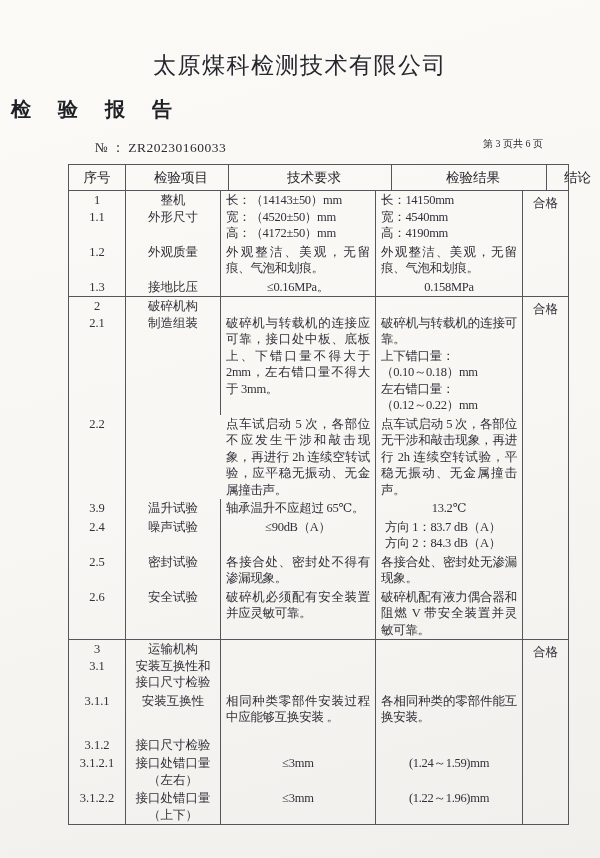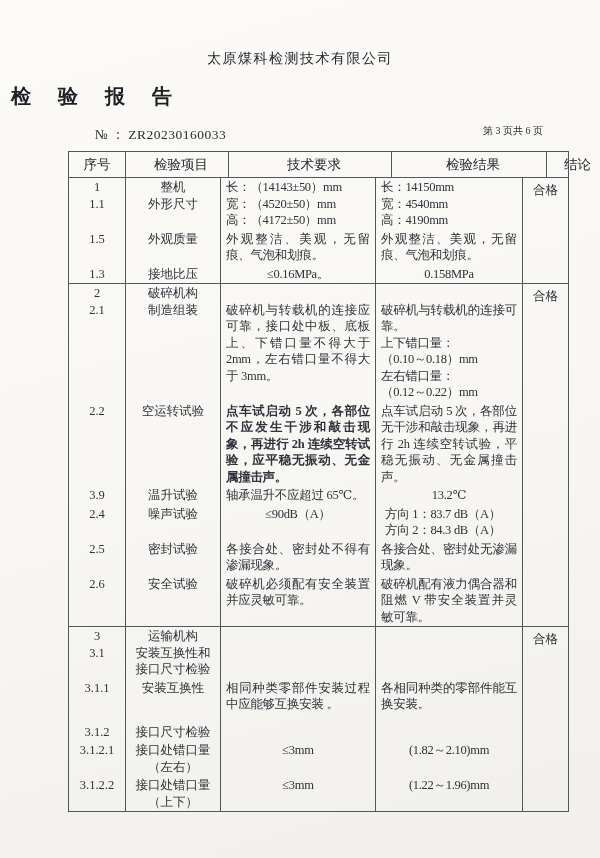--- a/index.html
+++ b/index.html
@@ -10,21 +10,21 @@
     margin:0;
     background:linear-gradient(165deg,#fbfaf7 0%,#f8f7f3 50%,#f0efeb 100%);
     font-family:"Liberation Serif","DejaVu Serif",serif;
     color:#30313a;
     overflow:hidden;
     box-sizing:border-box;
   }
   .company {
     padding-top:50px;
     text-align:center;
-    font-size:14px;
+    font-size:23px;
     letter-spacing:1.5px;
     color:#26272e;
   }
   .report-title {
     margin-top:15px;
     text-align:left;
     font-size:20px;
     font-weight:bold;
     letter-spacing:11px;
     text-indent:11px;
@@ -118,21 +118,21 @@
             <div class="ln">长：（14143±50）mm</div>
             <div class="ln">宽：（4520±50）mm</div>
             <div class="ln">高：（4172±50）mm</div>
           </div>
           <div class="cell res-cell" style="grid-area: 1 / 4;">
             <div class="ln">长：14150mm</div>
             <div class="ln">宽：4540mm</div>
             <div class="ln">高：4190mm</div>
           </div>
           <div class="cell no-cell" style="grid-area: 2 / 1;">
-            <div class="ln">1.5</div>
+            <div class="ln">1.2</div>
           </div>
           <div class="cell item-cell" style="grid-area: 2 / 2;">
             <div class="ln">外观质量</div>
           </div>
           <div class="cell req-cell" style="grid-area: 2 / 3;">
             <div class="ln">外观整洁、美观，无留痕、气泡和划痕。</div>
           </div>
           <div class="cell res-cell" style="grid-area: 2 / 4;">
             <div class="ln">外观整洁、美观，无留痕、气泡和划痕。</div>
           </div>
@@ -167,24 +167,21 @@
           <div class="cell res-cell" style="grid-area: 1 / 4; padding-top: 17.5px;">
             <div class="ln">破碎机与转载机的连接可靠。</div>
             <div class="ln">上下错口量：</div>
             <div class="ln">（0.10～0.18）mm</div>
             <div class="ln">左右错口量：</div>
             <div class="ln">（0.12～0.22）mm</div>
           </div>
           <div class="cell no-cell" style="grid-area: 2 / 1;">
             <div class="ln">2.2</div>
           </div>
-          <div class="cell item-cell" style="grid-area: 2 / 2;">
-            <div class="ln">空运转试验</div>
-          </div>
-          <div class="cell req-cell" style="grid-area: 2 / 3; font-weight: bold;">
+          <div class="cell req-cell" style="grid-area: 2 / 3;">
             <div class="ln">点车试启动 5 次，各部位不应发生干涉和敲击现象，再进行 2h 连续空转试验，应平稳无振动、无金属撞击声。</div>
           </div>
           <div class="cell res-cell" style="grid-area: 2 / 4;">
             <div class="ln">点车试启动 5 次，各部位无干涉和敲击现象，再进行 2h 连续空转试验，平稳无振动、无金属撞击声。</div>
           </div>
           <div class="cell no-cell" style="grid-area: 3 / 1;">
             <div class="ln">3.9</div>
           </div>
           <div class="cell item-cell" style="grid-area: 3 / 2;">
             <div class="ln">温升试验</div>
@@ -272,21 +269,21 @@
             <div class="ln">3.1.2.1</div>
           </div>
           <div class="cell item-cell" style="grid-area: 4 / 2;">
             <div class="ln">接口处错口量</div>
             <div class="ln">（左右）</div>
           </div>
           <div class="cell req-cell center" style="grid-area: 4 / 3;">
             <div class="ln">≤3mm</div>
           </div>
           <div class="cell res-cell center" style="grid-area: 4 / 4;">
-            <div class="ln">(1.82～2.10)mm</div>
+            <div class="ln">(1.24～1.59)mm</div>
           </div>
           <div class="cell no-cell" style="grid-area: 5 / 1;">
             <div class="ln">3.1.2.2</div>
           </div>
           <div class="cell item-cell" style="grid-area: 5 / 2;">
             <div class="ln">接口处错口量</div>
             <div class="ln">（上下）</div>
           </div>
           <div class="cell req-cell center" style="grid-area: 5 / 3;">
             <div class="ln">≤3mm</div>

